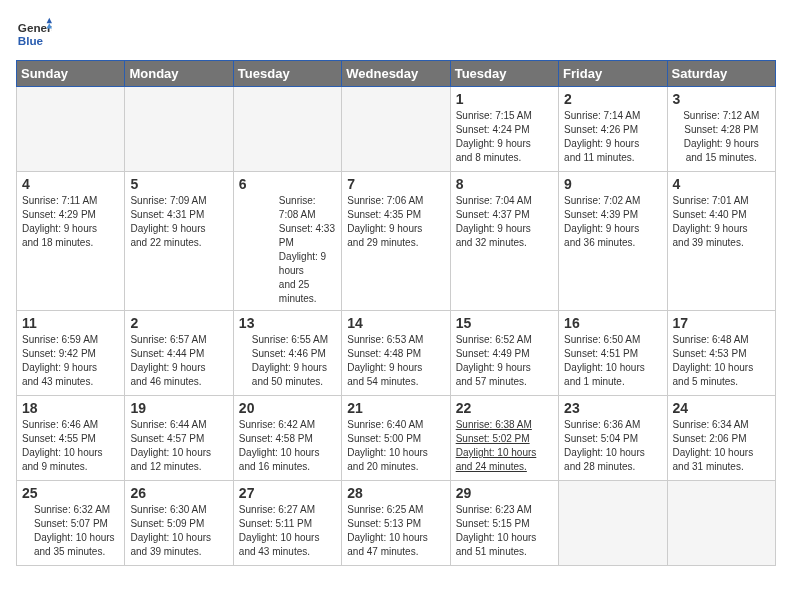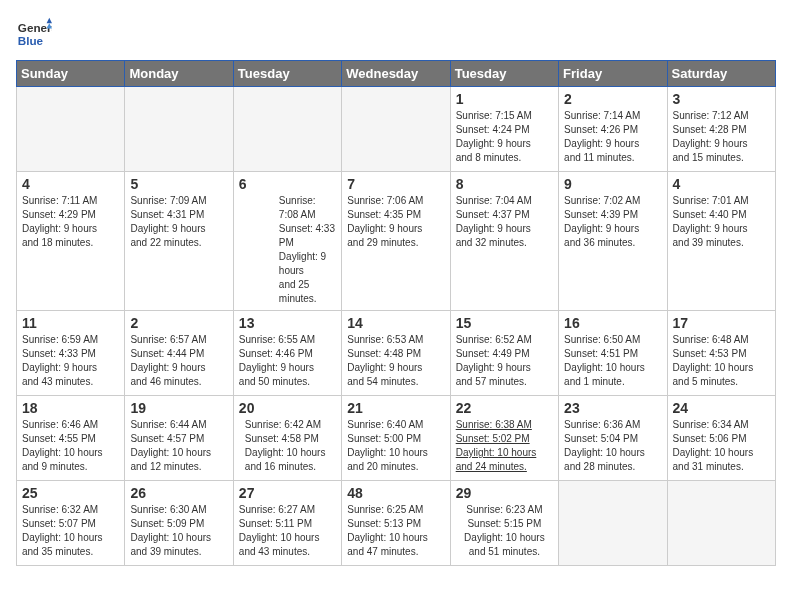--- a/index.html
+++ b/index.html
@@ -120,21 +120,21 @@
         </td>
         <td class="cal-cell">
           <div class="day-num">2</div>
           <div class="cell-text" style="white-space: pre-line;">Sunrise: 7:14 AM
 Sunset: 4:26 PM
 Daylight: 9 hours
 and 11 minutes.</div>
         </td>
         <td class="cal-cell">
           <div class="day-num">3</div>
-          <div class="cell-text" style="white-space: pre-line;">Sunrise: 7:12 AM
+          <div class="cell-text" style="white-space: pre-line; text-align: center;">Sunrise: 7:12 AM
 Sunset: 4:28 PM
 Daylight: 9 hours
 and 15 minutes.</div>
         </td>
       </tr>
       <tr>
         <td class="cal-cell">
           <div class="day-num">4</div>
           <div class="cell-text" style="white-space: pre-line;">Sunrise: 7:11 AM
 Sunset: 4:29 PM
@@ -181,34 +181,34 @@
           <div class="cell-text" style="white-space: pre-line;">Sunrise: 7:01 AM
 Sunset: 4:40 PM
 Daylight: 9 hours
 and 39 minutes.</div>
         </td>
       </tr>
       <tr>
         <td class="cal-cell">
           <div class="day-num">11</div>
           <div class="cell-text" style="white-space: pre-line;">Sunrise: 6:59 AM
-Sunset: 4:33 PM
+Sunset: 9:42 PM
 Daylight: 9 hours
 and 43 minutes.</div>
         </td>
         <td class="cal-cell">
           <div class="day-num">2</div>
           <div class="cell-text" style="white-space: pre-line;">Sunrise: 6:57 AM
 Sunset: 4:44 PM
 Daylight: 9 hours
 and 46 minutes.</div>
         </td>
         <td class="cal-cell">
           <div class="day-num">13</div>
-          <div class="cell-text" style="white-space: pre-line;">Sunrise: 6:55 AM
+          <div class="cell-text" style="white-space: pre-line; margin-left: 13px;">Sunrise: 6:55 AM
 Sunset: 4:46 PM
 Daylight: 9 hours
 and 50 minutes.</div>
         </td>
         <td class="cal-cell">
           <div class="day-num">14</div>
           <div class="cell-text" style="white-space: pre-line;">Sunrise: 6:53 AM
 Sunset: 4:48 PM
 Daylight: 9 hours
 and 54 minutes.</div>
@@ -245,21 +245,21 @@
         </td>
         <td class="cal-cell">
           <div class="day-num">19</div>
           <div class="cell-text" style="white-space: pre-line;">Sunrise: 6:44 AM
 Sunset: 4:57 PM
 Daylight: 10 hours
 and 12 minutes.</div>
         </td>
         <td class="cal-cell">
           <div class="day-num">20</div>
-          <div class="cell-text" style="white-space: pre-line; margin-left: 6px;">Sunrise: 6:42 AM
+          <div class="cell-text" style="white-space: pre-line;">Sunrise: 6:42 AM
 Sunset: 4:58 PM
 Daylight: 10 hours
 and 16 minutes.</div>
         </td>
         <td class="cal-cell">
           <div class="day-num">21</div>
           <div class="cell-text" style="white-space: pre-line;">Sunrise: 6:40 AM
 Sunset: 5:00 PM
 Daylight: 10 hours
 and 20 minutes.</div>
@@ -274,57 +274,57 @@
         <td class="cal-cell">
           <div class="day-num">23</div>
           <div class="cell-text" style="white-space: pre-line;">Sunrise: 6:36 AM
 Sunset: 5:04 PM
 Daylight: 10 hours
 and 28 minutes.</div>
         </td>
         <td class="cal-cell">
           <div class="day-num">24</div>
           <div class="cell-text" style="white-space: pre-line;">Sunrise: 6:34 AM
-Sunset: 5:06 PM
+Sunset: 2:06 PM
 Daylight: 10 hours
 and 31 minutes.</div>
         </td>
       </tr>
       <tr>
         <td class="cal-cell">
           <div class="day-num">25</div>
-          <div class="cell-text" style="white-space: pre-line;">Sunrise: 6:32 AM
+          <div class="cell-text" style="white-space: pre-line; margin-left: 12px;">Sunrise: 6:32 AM
 Sunset: 5:07 PM
 Daylight: 10 hours
 and 35 minutes.</div>
         </td>
         <td class="cal-cell">
           <div class="day-num">26</div>
           <div class="cell-text" style="white-space: pre-line;">Sunrise: 6:30 AM
 Sunset: 5:09 PM
 Daylight: 10 hours
 and 39 minutes.</div>
         </td>
         <td class="cal-cell">
           <div class="day-num">27</div>
           <div class="cell-text" style="white-space: pre-line;">Sunrise: 6:27 AM
 Sunset: 5:11 PM
 Daylight: 10 hours
 and 43 minutes.</div>
         </td>
         <td class="cal-cell">
-          <div class="day-num">48</div>
+          <div class="day-num">28</div>
           <div class="cell-text" style="white-space: pre-line;">Sunrise: 6:25 AM
 Sunset: 5:13 PM
 Daylight: 10 hours
 and 47 minutes.</div>
         </td>
         <td class="cal-cell">
           <div class="day-num">29</div>
-          <div class="cell-text" style="white-space: pre-line; text-align: center;">Sunrise: 6:23 AM
+          <div class="cell-text" style="white-space: pre-line;">Sunrise: 6:23 AM
 Sunset: 5:15 PM
 Daylight: 10 hours
 and 51 minutes.</div>
         </td>
         <td class="cal-cell empty"></td>
         <td class="cal-cell empty"></td>
       </tr>
     </tbody>
 </table>
 

